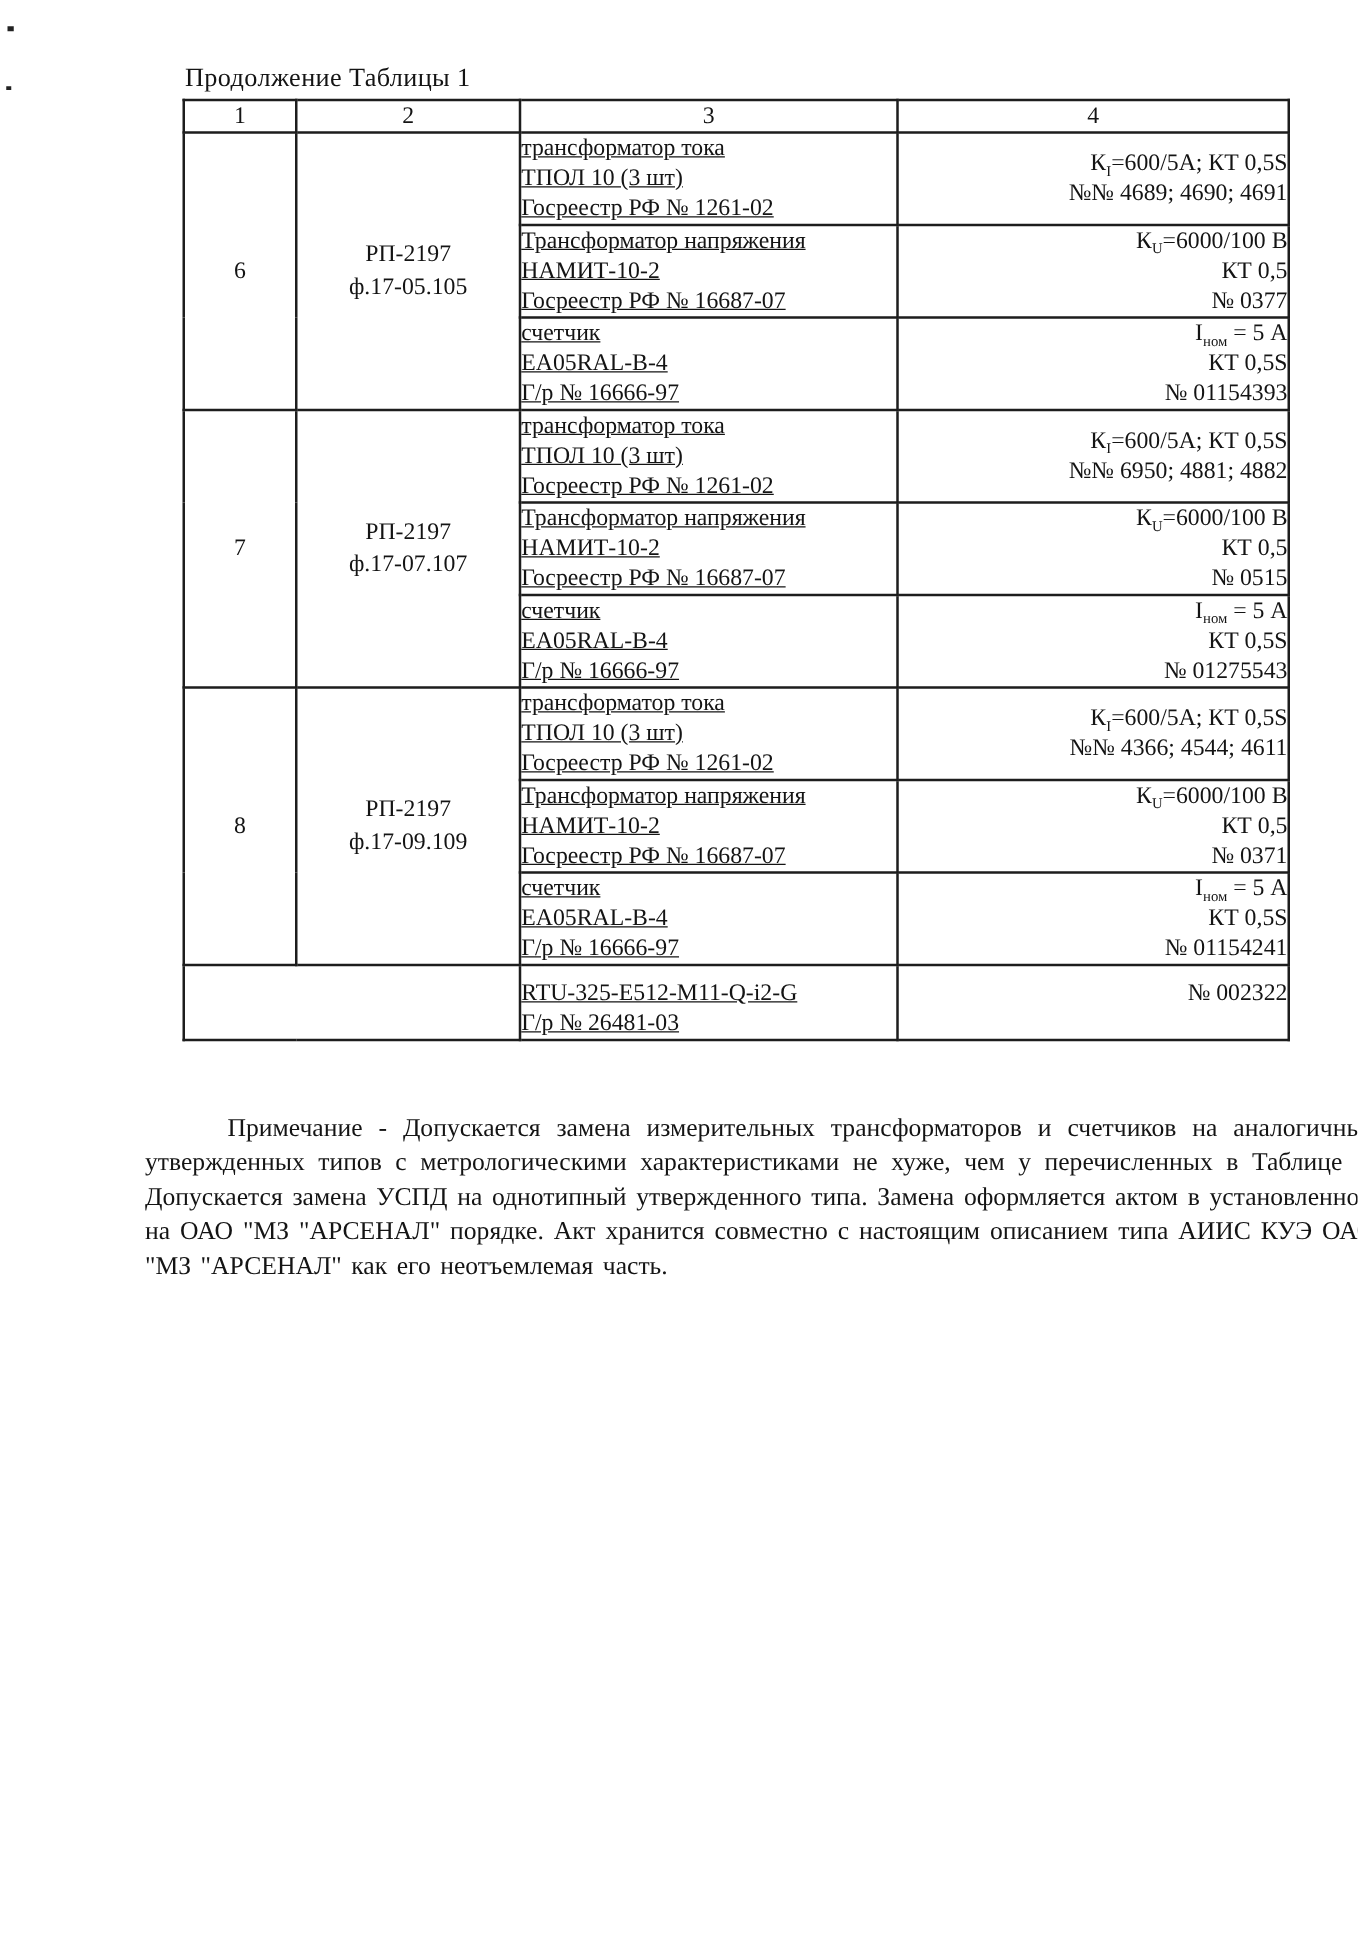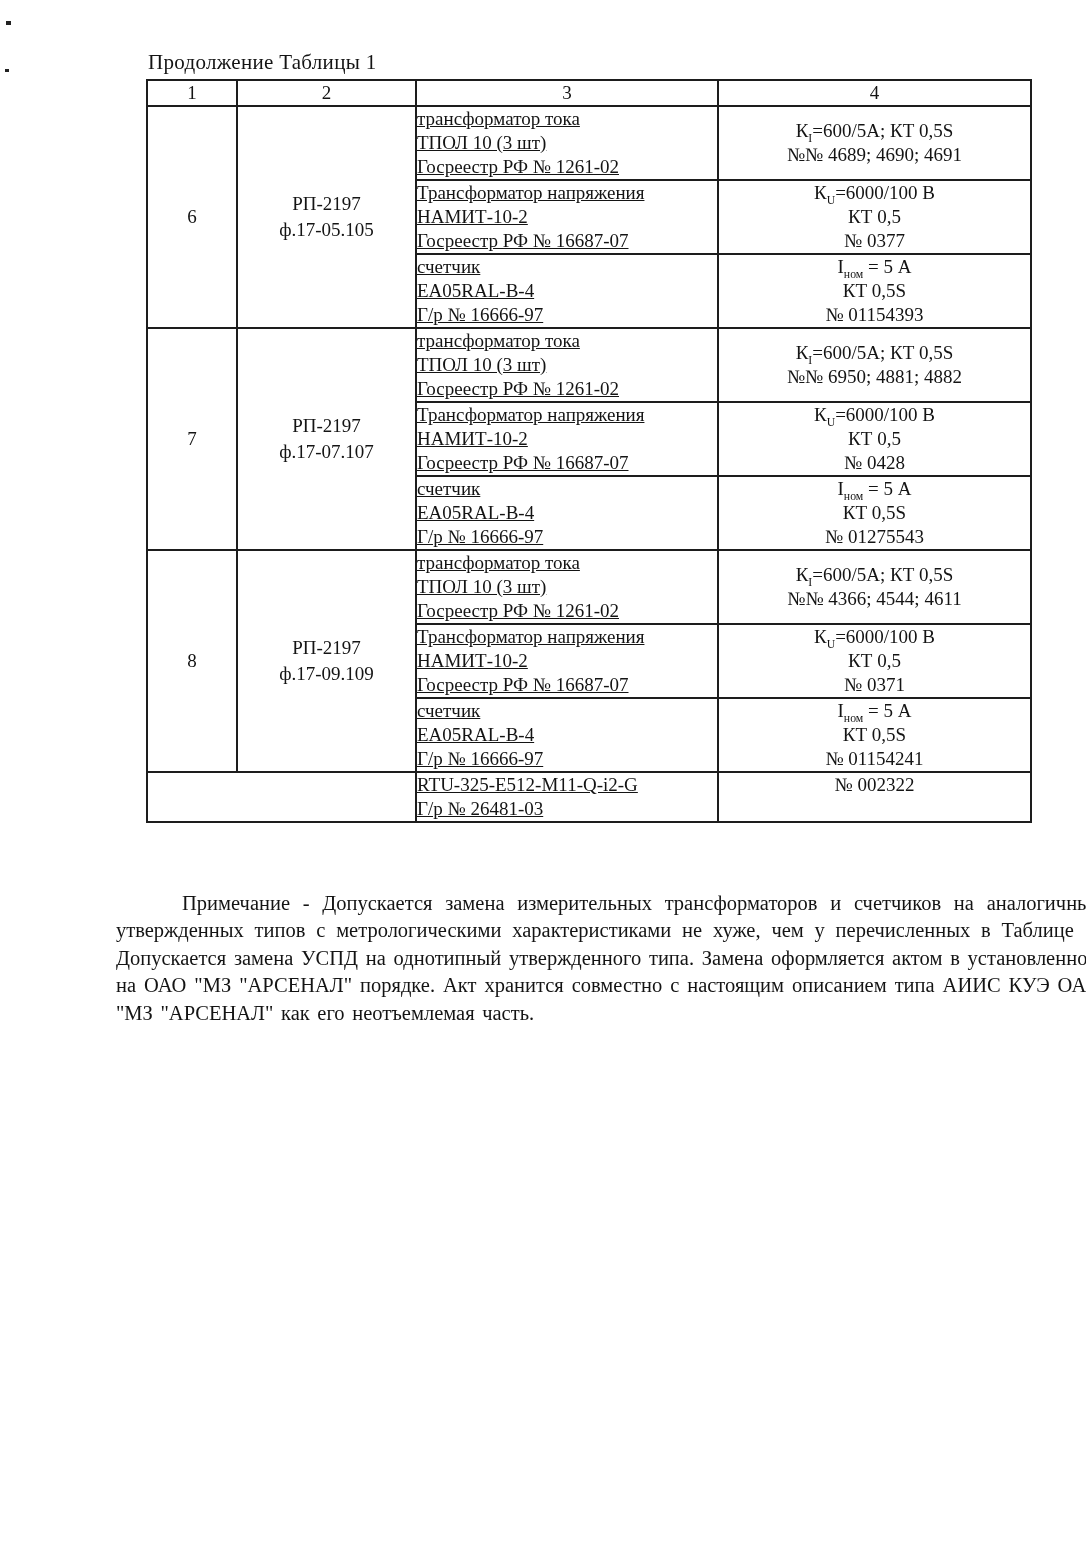--- a/index.html
+++ b/index.html
@@ -56,25 +56,25 @@
     line-height: 26px;
   }
   td.equip-cell {
     text-align: left;
     vertical-align: middle;
     padding: 1px 4px 1px 7px;
     line-height: 24px;
     text-decoration: underline;
   }
   td.spec-cell {
-    text-align: center;
+    text-align: right;
     vertical-align: middle;
     line-height: 24px;
   }
-  td.spec-cell.top, td.equip-cell.top { vertical-align: top; padding-top: 0; }
+  td.spec-cell.top, td.equip-cell.top { vertical-align: top; padding-top: 10px; }
   td.empty-cell { background: #fff; }
   sub { font-size: 0.62em; line-height: 0; }
   .note {
     position: absolute;
     left: 80px;
     top: 869px;
     width: 984px;
     font-size: 20.5px;
     line-height: 27.6px;
     text-align: justify;
@@ -175,21 +175,21 @@
         </tr>
         <tr class="subrow">
           <td class="equip-cell">
             <div>Трансформатор напряжения</div>
             <div>НАМИТ-10-2</div>
             <div>Госреестр РФ № 16687-07</div>
           </td>
           <td class="spec-cell">
             <div>К<sub>U</sub>=6000/100 В</div>
             <div>КТ 0,5</div>
-            <div>№ 0428</div>
+            <div>№ 0515</div>
           </td>
         </tr>
         <tr class="subrow">
           <td class="equip-cell">
             <div>счетчик</div>
             <div>EA05RAL-B-4</div>
             <div>Г/р № 16666-97</div>
           </td>
           <td class="spec-cell">
             <div>I<sub>ном</sub> = 5 А</div>

